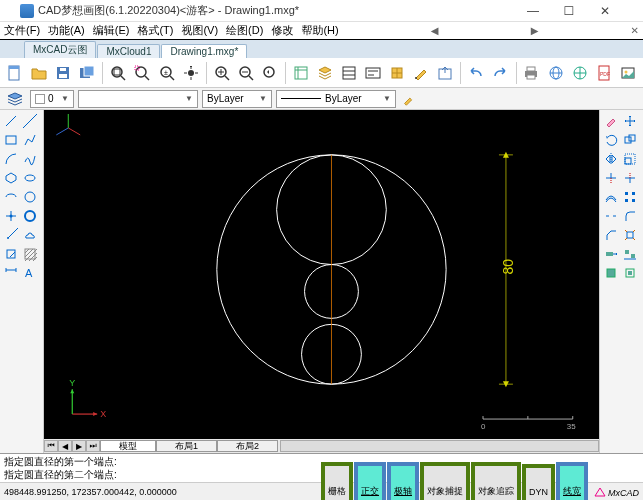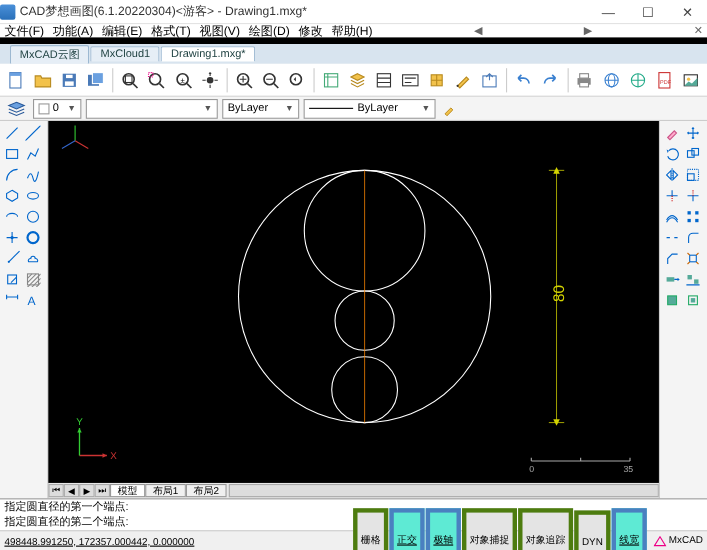--- a/index.html
+++ b/index.html
@@ -1,24 +1,24 @@
 <!DOCTYPE html>
 <html><head>
 <meta charset="utf-8">
 <style>
 * { margin: 0; padding: 0; box-sizing: border-box; font-family: "Microsoft YaHei", SimSun, Arial, sans-serif; }
 body { width: 643px; height: 500px; overflow: hidden; background: #f0f0f0; display: flex; flex-direction: column; }
-.titlebar { height: 22px; background: #fff; display: flex; align-items: center; padding: 0 0; font-size: 11px; color: #333; border-bottom: 1px solid #e0e0e0; }
+.titlebar { height: 22px; background: #fff; display: flex; align-items: center; padding: 0 20px; font-size: 11px; color: #333; border-bottom: 1px solid #e0e0e0; }
 .titlebar .icon { width: 14px; height: 14px; background: linear-gradient(#4a90d9,#2a70b9); border-radius: 2px; margin-right: 4px; }
 .titlebar .spacer { flex: 1; }
 .winbtn { width: 36px; height: 20px; display: flex; align-items: center; justify-content: center; font-size: 12px; color: #444; }
-.menubar { height: 18px; background: #fff; display: flex; align-items: center; padding: 0 4px; font-size: 11px; gap: 8px; border-bottom: 6px solid #000000; }
+.menubar { height: 18px; background: #fff; display: flex; align-items: center; padding: 0 4px; font-size: 11px; gap: 8px; border-bottom: 1px solid #000000; }
 .menubar span { cursor: default; }
 .menubar .help-chev { margin-left: auto; font-size: 10px; color: #666; }
-.tabbar { height: 18px; background: #d8e4ef; display: flex; align-items: center; padding-left: 9px; font-size: 10px; }
+.tabbar { height: 18px; background: #d8e4ef; display: flex; align-items: flex-end; padding-left: 24px; font-size: 10px; }
 .tab { background: #e6eef6; border: 1px solid #9cb8d1; border-bottom: none; padding: 1px 8px; margin-right: 1px; border-radius: 2px 2px 0 0; color: #244; }
 .tab.active { background: #fff; font-weight: normal; }
 .toolbar { height: 30px; background: #fff; border-bottom: 1px solid #ccc; display: flex; align-items: center; padding: 0 4px; gap: 2px; }
 .tbtn { width: 24px; height: 24px; display: flex; align-items: center; justify-content: center; border: 1px solid transparent; border-radius: 2px; }
 .tbtn svg { width: 18px; height: 18px; }
 .sep { width: 1px; height: 22px; background: #ccc; margin: 0 2px; }
 .propbar { height: 22px; background: #f4f4f4; border-bottom: 1px solid #ccc; display: flex; align-items: center; padding: 0 4px; gap: 4px; font-size: 10px; }
 .dropdown { height: 18px; border: 1px solid #999; background: #fff; font-size: 10px; padding: 0 4px; display: flex; align-items: center; justify-content: space-between; }
 .dropdown .arrow { font-size: 8px; color: #555; margin-left: 4px; }
 .ltdrop { width: 44px; }
@@ -29,29 +29,29 @@
 .ltool .tbtn { width: 18px; height: 18px; }
 .ltool .tbtn svg { width: 14px; height: 14px; }
 .rtool { width: 44px; background: #f4f4f4; border-left: 1px solid #ccc; display: flex; flex-wrap: wrap; padding: 2px; gap: 1px; align-content: flex-start; }
 .rtool .tbtn { width: 18px; height: 18px; }
 .rtool .tbtn svg { width: 14px; height: 14px; }
 .canvaswrap { flex: 1; display: flex; flex-direction: column; background: #888; }
 .canvas { flex: 1; background: #000; position: relative; overflow: hidden; }
 .canvas svg { width: 100%; height: 100%; }
 .botscroll { height: 14px; background: #e8e8e8; display: flex; align-items: center; font-size: 9px; }
 .botscroll .scrbtn { width: 14px; height: 12px; display: flex; align-items: center; justify-content: center; border: 1px solid #aaa; background: #ddd; font-size: 8px; }
-.mtab { background: #f0f0f0; border: 1px solid #999; padding: 0 6px; height: 12px; font-size: 9px; display: flex; align-items: center; }
+.mtab { background: #f0f0f0; border: 1px solid #999; padding: 0 18px; height: 12px; font-size: 9px; display: flex; align-items: center; }
 .rscroll { width: 14px; background: #e8e8e8; }
 .cmdarea { background: #fff; border-top: 1px solid #999; font-size: 10px; padding: 1px 4px; line-height: 13px; }
 .cmdline { color: #000; }
 .statusbar { height: 18px; background: #f0f0f0; border-top: 1px solid #ccc; display: flex; align-items: center; font-size: 9px; padding: 0 4px; }
-.statusbar .coords { flex: 1; text-decoration: underline; }
+.statusbar .coords { flex: 1; }
 .sbtn { padding: 19px 3px; border: 4px solid #4d7c0f; margin-left: 1px; background: #e4e4e4; font-size: 9px; }
 .sbtn.active { background: #5eead4; border-color: #4a80c0; text-decoration: underline; }
-.logo { margin-left: 6px; display: flex; align-items: flex-start; gap: 2px; }
+.logo { margin-left: 6px; display: flex; align-items: flex-end; gap: 2px; font-style: italic; }
 </style>
 </head>
 <body>
 
 <div class="titlebar">
   <div class="icon"></div>
   <span>CAD梦想画图(6.1.20220304)&lt;游客&gt; - Drawing1.mxg*</span>
   <div class="spacer"></div>
   <div class="winbtn">—</div>
   <div class="winbtn">☐</div>

